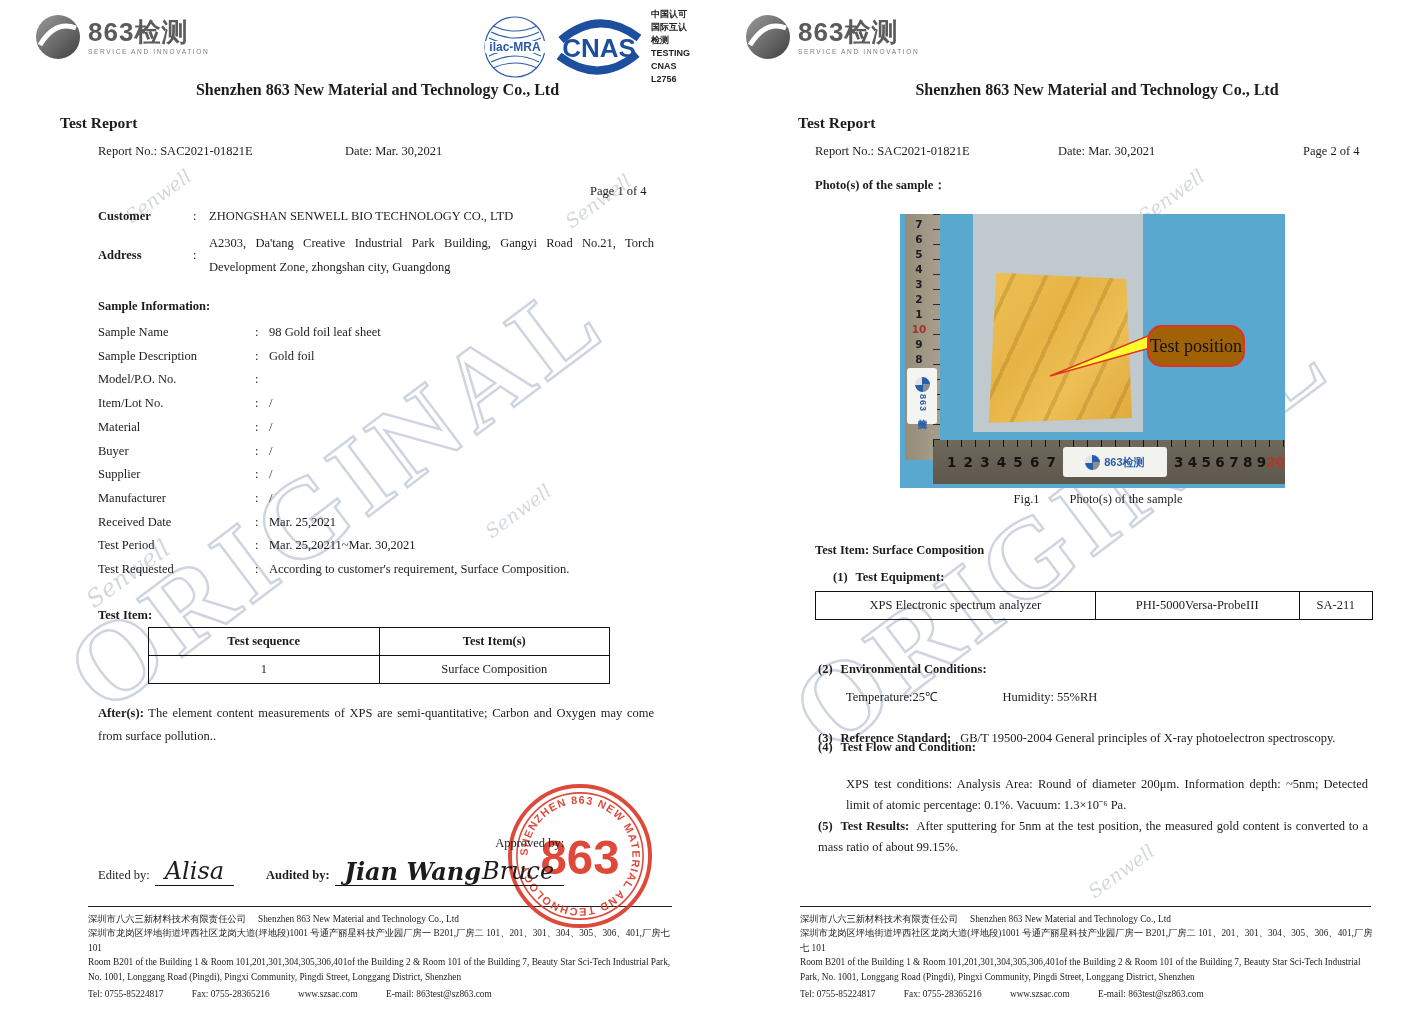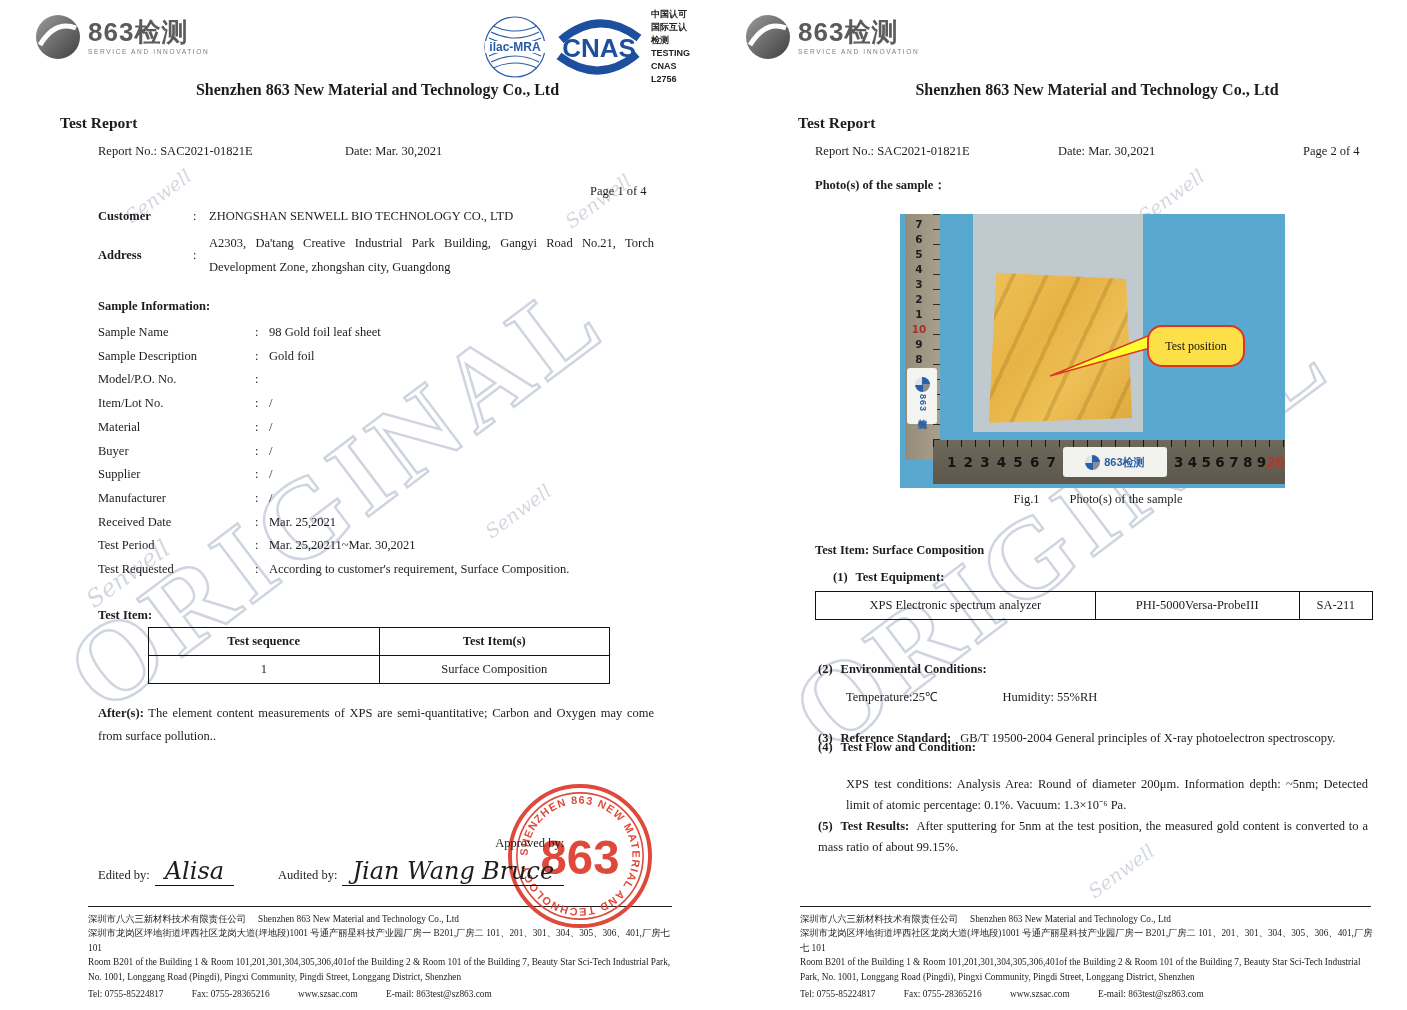--- a/index.html
+++ b/index.html
@@ -54,21 +54,21 @@
   table.ti{position:absolute;left:148px;top:627px;width:462px;border-collapse:collapse;z-index:1;background:#fff0;}
   .ti th,.ti td{border:1.6px solid #111;text-align:center;font-size:12.5px;padding:3px 6px;height:21px;}
 
   .note{position:absolute;left:98px;top:689px;width:556px;font-size:12.5px;line-height:23px;
         text-align:justify;z-index:1;}
 
   
   .stamp{position:absolute;left:506px;top:782px;width:148px;height:148px;z-index:2;opacity:.92;}
   .sigs{position:absolute;left:98px;top:830px;width:566px;height:62px;z-index:3;}
   .siggroup{position:absolute;bottom:6px;display:flex;align-items:flex-end;gap:5px;}
-  .sg1{left:0;} .sg2{left:180px;} .sg3{left:374px;flex-direction:column;}
+  .sg1{left:0;} .sg2{left:168px;font-weight:bold;} .sg3{left:374px;flex-direction:column;}
   .siglabel{font-size:12.5px;padding-bottom:3px;white-space:nowrap;}
   .sigline{display:inline-block;border-bottom:1.3px solid #111;text-align:center;padding:0 10px 1px 10px;}
   .signame{font-family:"DejaVu Serif",serif;font-style:italic;font-size:24px;line-height:1.05;white-space:nowrap;}
 
   
   .sep{position:absolute;top:906px;border-top:1.2px solid #222;z-index:1;}
   #p1 .sep{left:88px;width:584px;} #p2 .sep{left:97px;width:571px;}
   .footer{position:absolute;top:912px;font-size:9.3px;line-height:1.55;color:#222;z-index:1;}
   #p1 .footer{left:88px;width:584px;} #p2 .footer{left:97px;width:574px;}
   .f1 .cn{margin-right:12px;}
@@ -104,23 +104,23 @@
   .hnums{display:flex;align-items:center;height:100%;
         font-family:"DejaVu Sans",sans-serif;font-weight:bold;font-size:13.5px;color:#141414;}
   .hn-left{display:flex;justify-content:space-between;width:118px;margin-left:14px;}
   .hplate{width:104px;height:30px;background:#f2f2ee;border-radius:3px;margin:0 7px;
         display:flex;align-items:center;justify-content:center;gap:4px;flex-shrink:0;}
   .hplate .mini{font-family:"Liberation Sans",sans-serif;font-weight:bold;font-size:11px;color:#2b5ea8;}
   .hn-right{display:flex;justify-content:space-between;width:100px;}
   .hn-end{color:#b8352a;margin-left:0;}
   .ball{width:15px;height:15px;border-radius:50%;flex-shrink:0;
         background:conic-gradient(#2b5ea8 0 25%,#8a8f96 25% 50%,#2b5ea8 50% 75%,#dfe3e8 75% 100%);}
-  .callout{position:absolute;left:247px;top:111px;width:94px;height:38px;background:#fde047;
+  .callout{position:absolute;left:247px;top:111px;width:94px;height:38px;background:#a16207;
         border:2px solid #e23222;border-radius:15px;display:flex;align-items:center;justify-content:center;
-        font-size:12px;color:#111;z-index:3;}
+        font-size:18px;color:#111;z-index:3;}
   .ptr{position:absolute;inset:0;z-index:2;}
   .figcap{position:absolute;top:492px;left:112px;right:25px;text-align:center;font-size:12.5px;z-index:1;}
   .figcap .fl{margin-right:30px;}
 
   
   .h-testitem{position:absolute;left:112px;top:543px;font-weight:bold;font-size:12.5px;z-index:1;}
   .h-sec{font-weight:bold;font-size:12.5px;z-index:1;position:absolute;white-space:nowrap;}
   .h-sec .n{margin-right:8px;}
   .s1{left:130px;top:570px;}
   table.eq{position:absolute;left:112px;top:591px;width:558px;border-collapse:collapse;z-index:1;}

